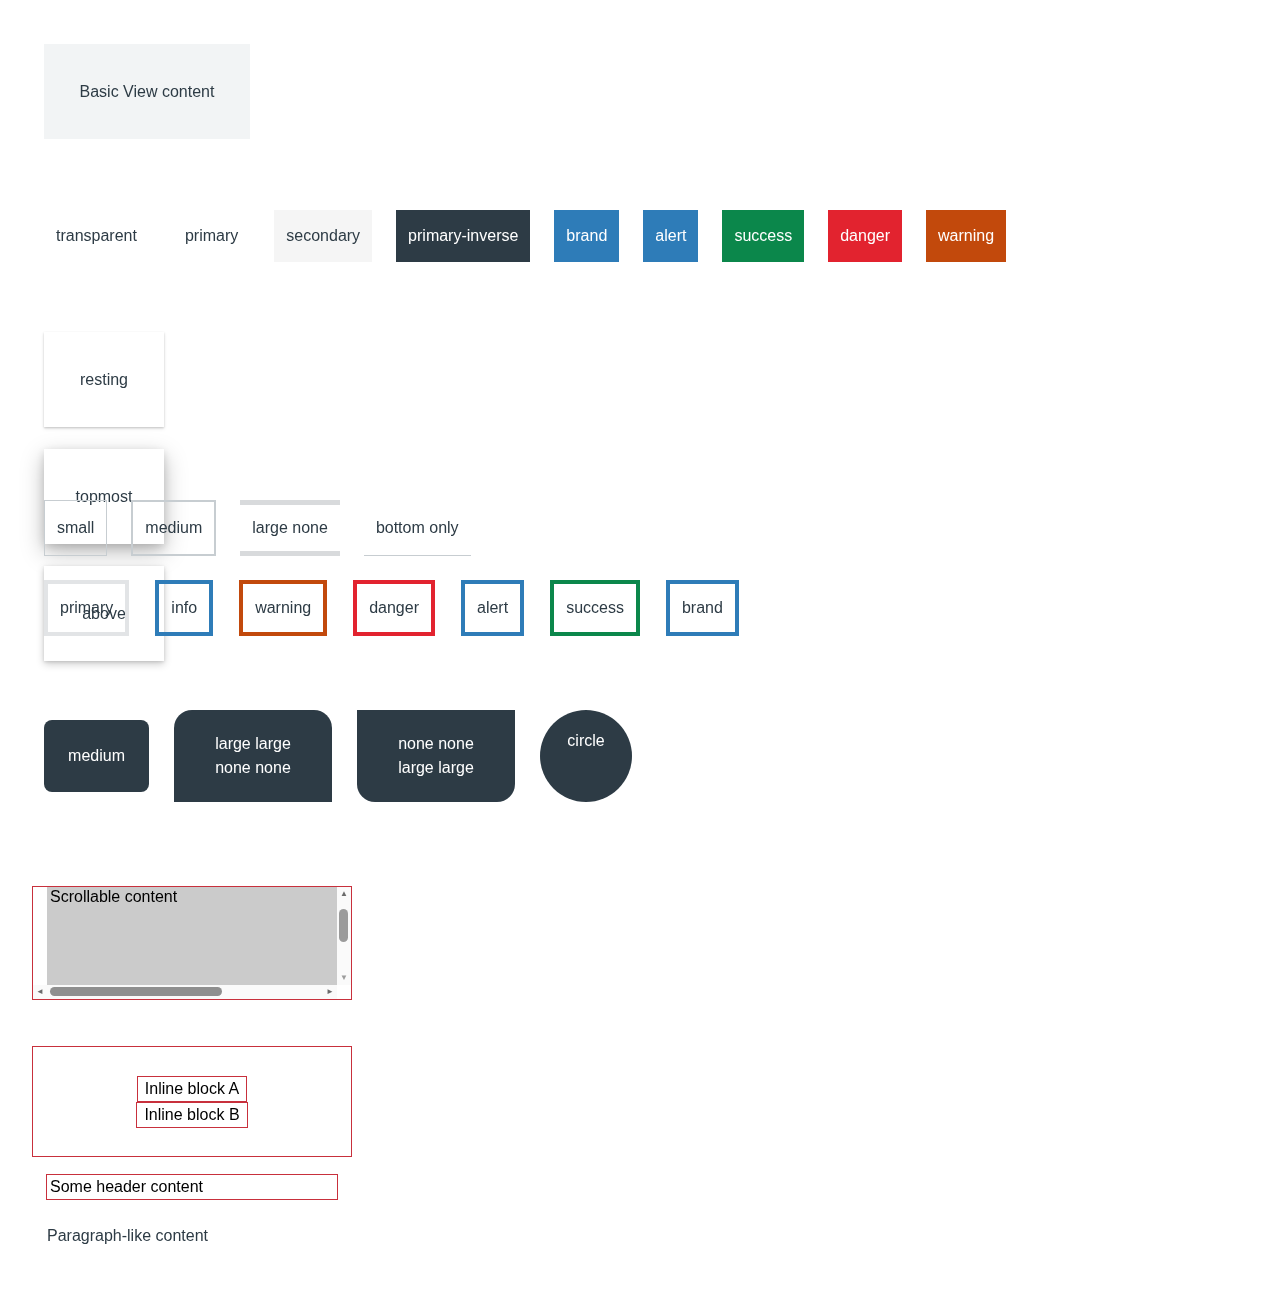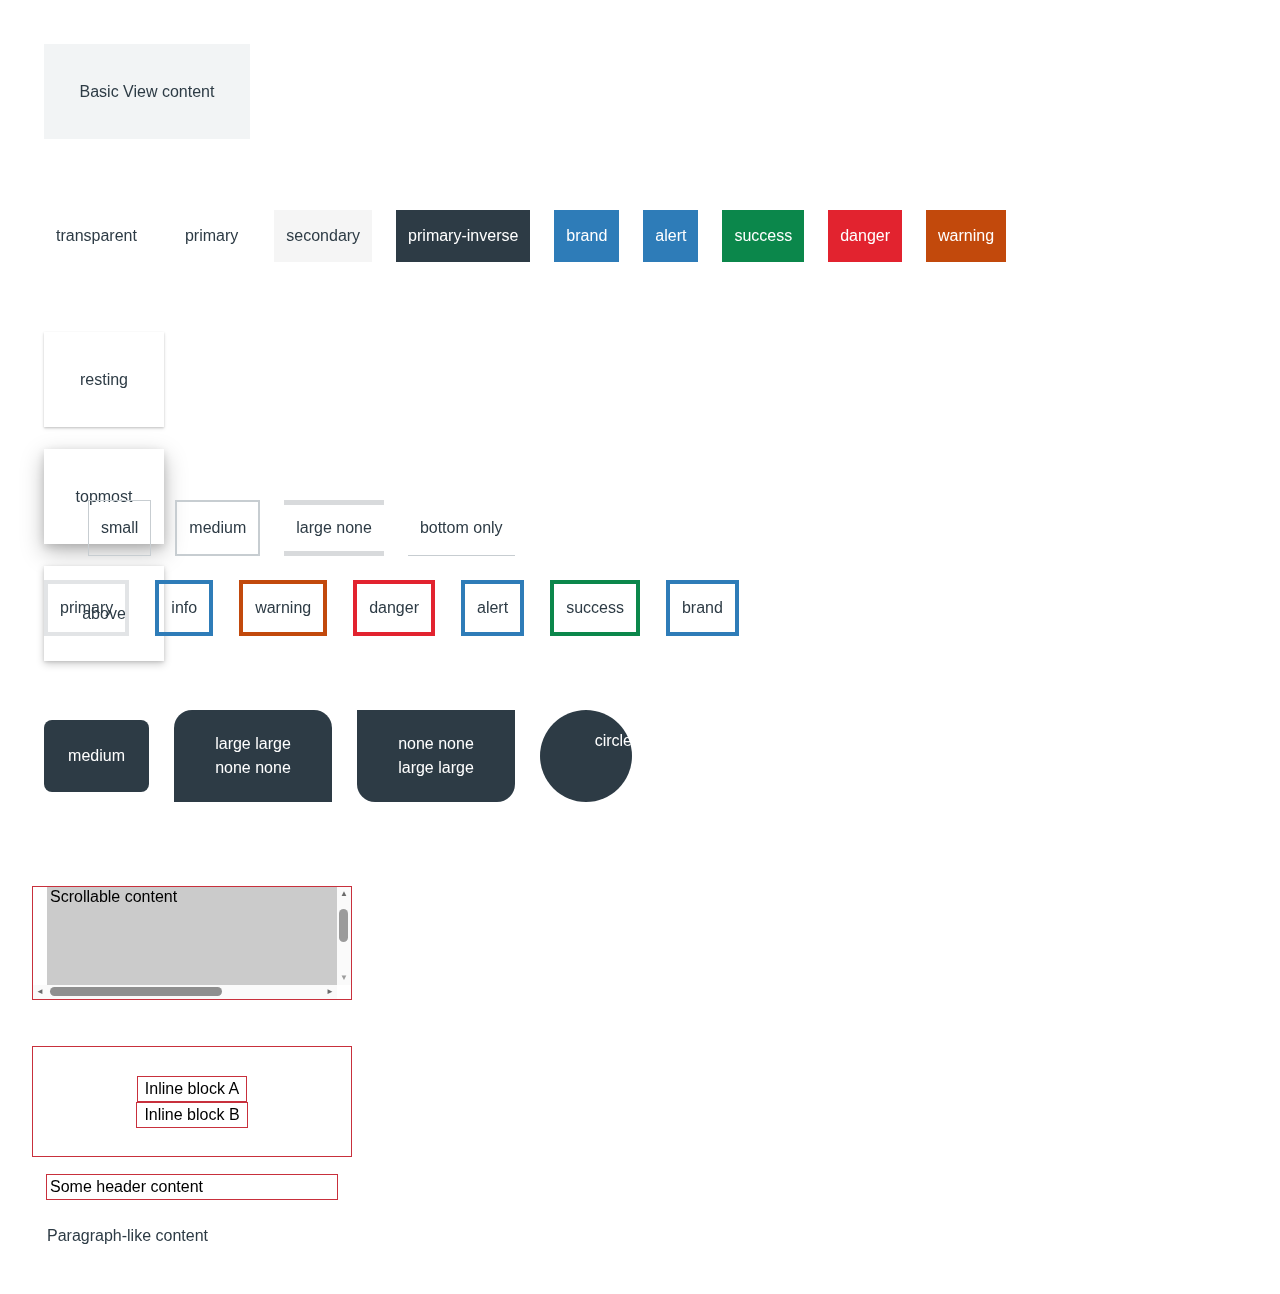--- a/index.html
+++ b/index.html
@@ -30,37 +30,37 @@
   
   .sh-row { left: 44px; top: 332px; gap: 22px; flex-direction: column; }
   .sh-cell { width: 120px; height: 95px; background: #fff; }
   .sh-resting { box-shadow: 0 1px 2px rgba(0,0,0,0.18), 0 2px 4px rgba(0,0,0,0.08); }
   .sh-above   { box-shadow: 0 3px 8px rgba(0,0,0,0.2), 0 1px 3px rgba(0,0,0,0.12); }
   .sh-topmost { box-shadow: 0 8px 22px rgba(0,0,0,0.26), 0 3px 8px rgba(0,0,0,0.14); }
 
   
   .bw-row { left: 44px; top: 500px; gap: 24px; }
   .bw-cell { height: 56px; padding: 0 12px; }
-  .bw-small  { border: 1px solid var(--border_gray, #C7CDD1); margin-left: 44px; }
+  .bw-small  { border: 1px solid var(--border_gray, #C7CDD1); }
   .bw-medium { border: 2px solid var(--border_gray, #C7CDD1); }
   .bw-large-none { border-top: 5px solid var(--border_light, #D8DADC); border-bottom: 5px solid var(--border_light, #D8DADC); }
   .bw-bottom-only { border-bottom: 1px solid var(--border_gray, #C7CDD1); }
 
   
   .bc-row { left: 44px; top: 580px; gap: 26px; }
   .bc-cell { height: 56px; padding: 0 12px; border: 4px solid transparent; }
 
   
   .br-row { left: 44px; top: 710px; height: 92px; gap: 25px; }
   .br-cell { color: #fff; text-align: center; }
   .br-medium { width: 105px; height: 72px; border-radius: 8px; }
   .br-two { width: 158px; height: 92px; flex-direction: column; line-height: 24px; }
   .br-top-round { border-radius: 18px 18px 0 0; }
   .br-bottom-round { border-radius: 0 0 18px 18px; }
-  .br-circle { width: 92px; height: 92px; border-radius: 50%; align-items: flex-start; padding-top: 22px; justify-content: flex-end; }
+  .br-circle { width: 92px; height: 92px; border-radius: 50%; align-items: flex-start; padding-top: 22px; }
   .br-pill { width: 159px; height: 70px; border-radius: 999px; }
 
   
   .scrollbox {
     left: 32px; top: 886px; width: 320px; height: 114px;
     border: 1px solid var(--debug_red, #C8303C);
     background: #fff;
   }
   .scroll-content {
     position: absolute; left: 0; top: 0; right: 14px; bottom: 14px;

